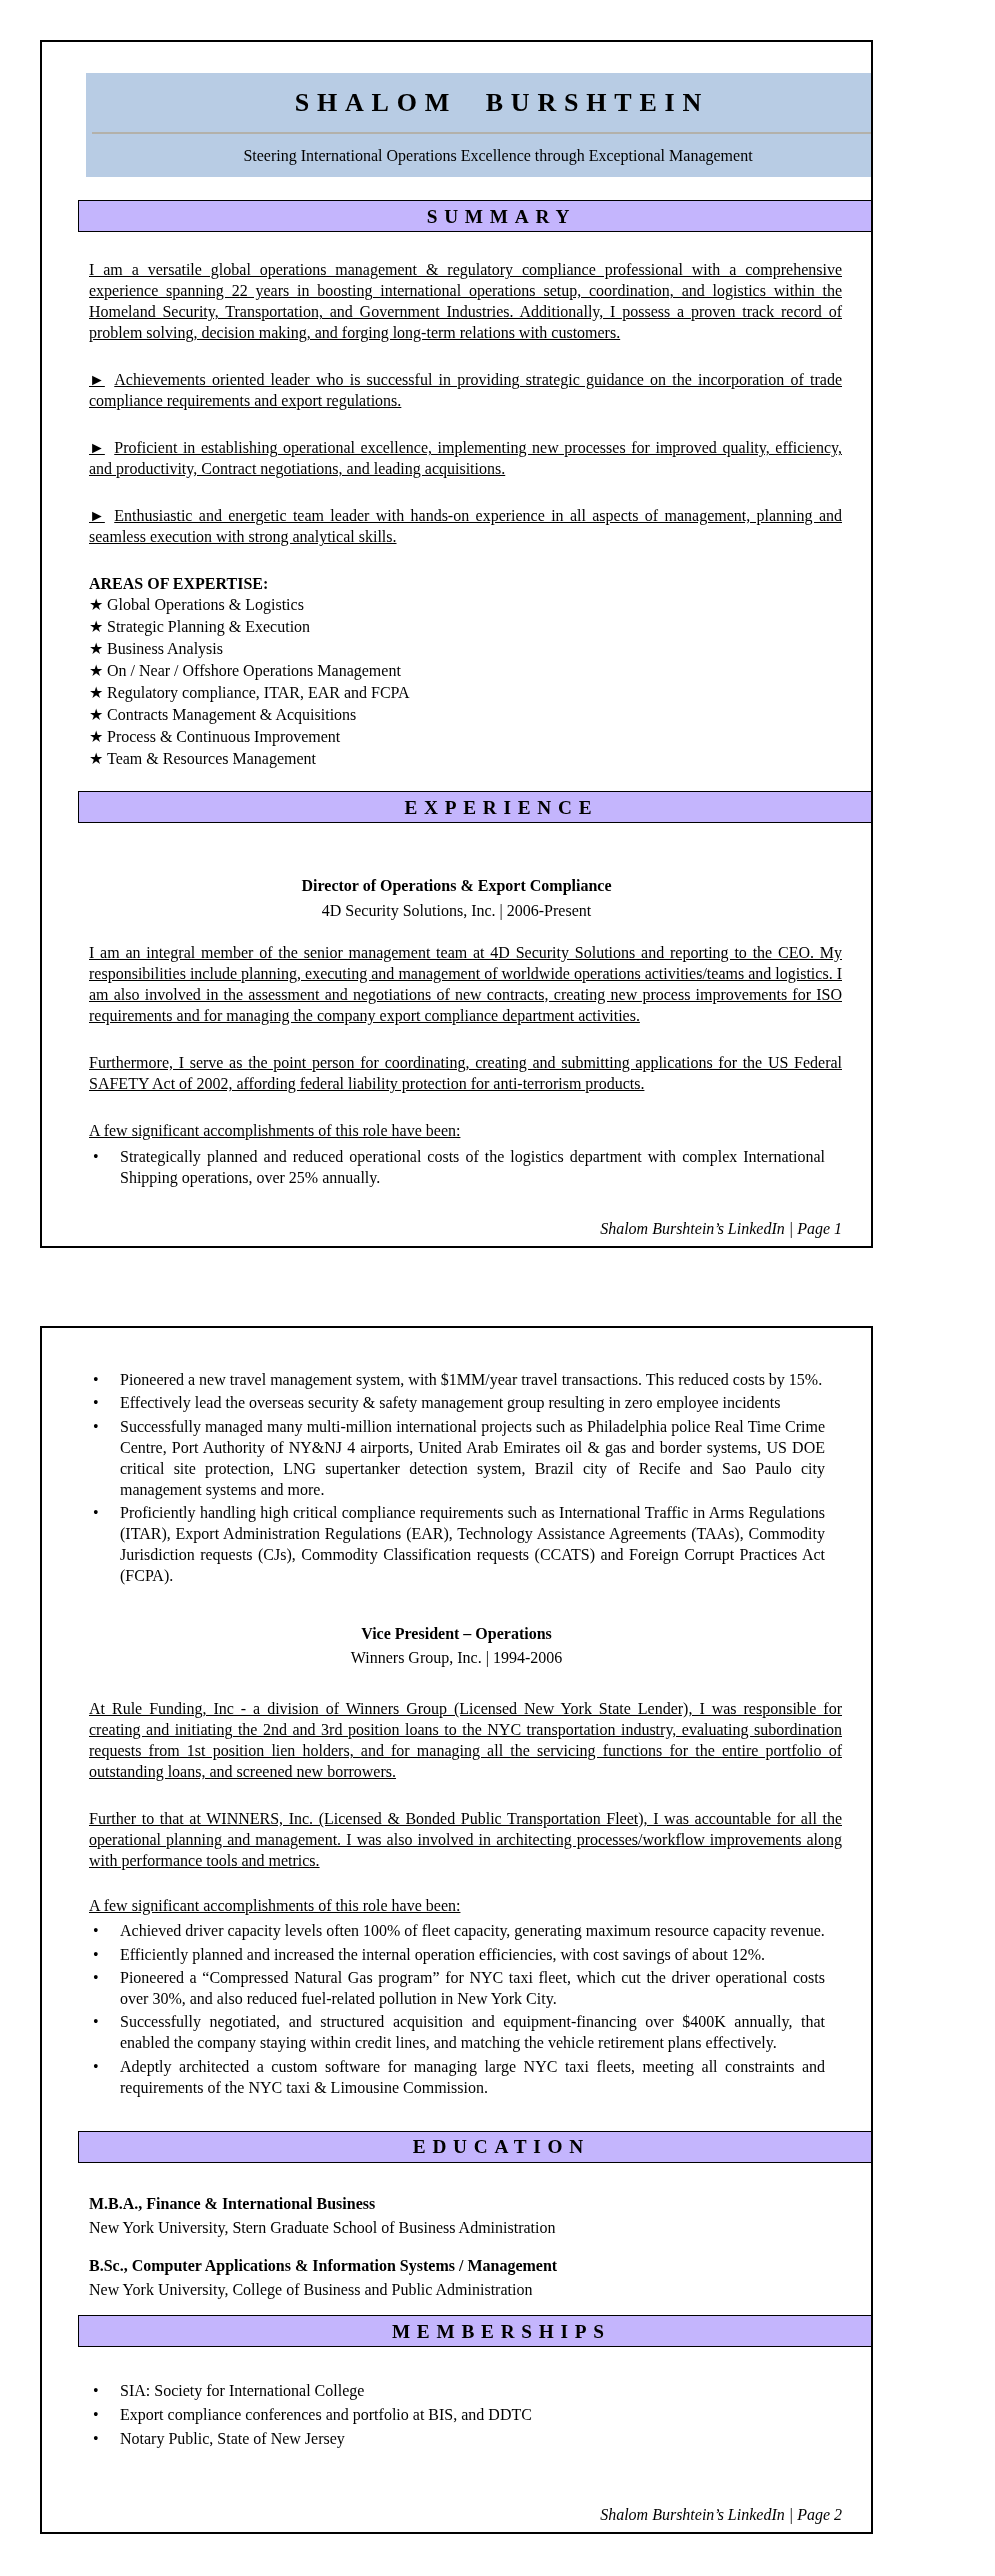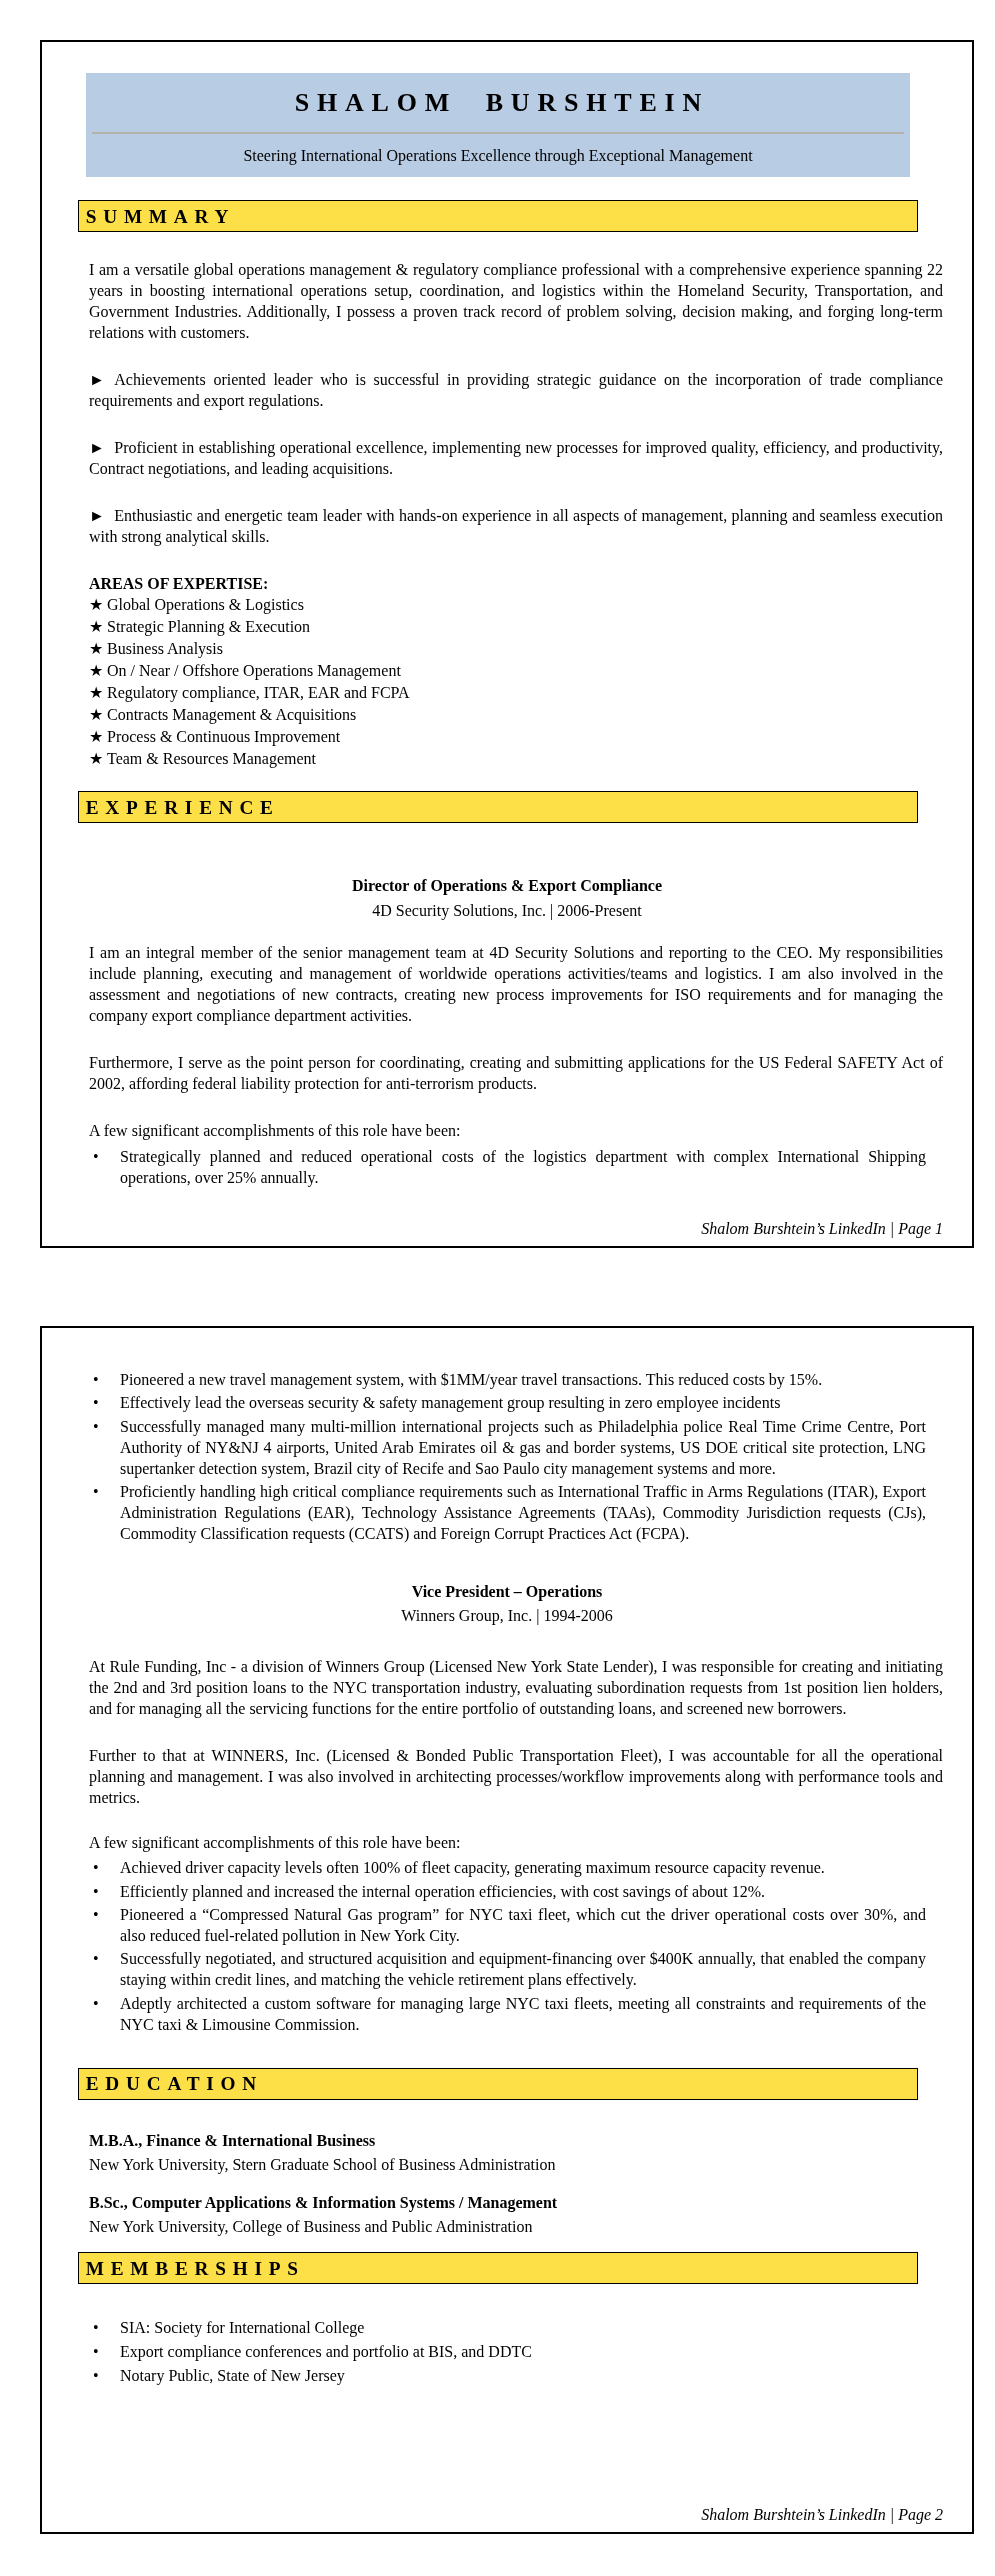--- a/index.html
+++ b/index.html
@@ -3,21 +3,21 @@
 <meta charset="utf-8">
 <style>
   html, body { margin:0; padding:0; background:#ffffff; }
   body {
     width:995px; height:2576px;
     font-family:"Liberation Serif","DejaVu Serif",serif;
     color:#000;
   }
   .page {
     position:relative; box-sizing:border-box;
-    width:934px; height:1208px;
+    width:833px; height:1208px;
     margin-left:40px;
     border:2.3px solid #000;
     background:#fff;
     font-size:16px; line-height:21px;
     overflow:hidden;
   }
   #page1 { margin-top:40px; }
   #page2 { margin-top:78px; }
 
   
@@ -30,31 +30,31 @@
     font-size:26px; font-weight:bold;
     letter-spacing:0.30em; word-spacing:0.55em; text-indent:0.30em;
   }
   .banner-divider { height:1.8px; background:#b3b1aa; margin:0 5.9px; }
   .tag-area { flex:1; display:flex; align-items:center; justify-content:center; }
   .tagline { font-size:16px; }
 
   
   .secbox {
     box-sizing:border-box; margin-left:36px; width:840px; height:32px;
-    border:1.8px solid #000; background:#fde047;
-    display:flex; align-items:center; 
+    border:1.8px solid #000; background:#c4b5fd;
+    display:flex; align-items:center; justify-content:center;
   }
   .sectitle { font-size:19.3px; font-weight:bold; letter-spacing:0.35em; text-indent:0.35em; }
   #summary-box    { margin-top:23.4px; }
   #experience-box { margin-top:21px; }
   #education-box  { margin-top:33px; }
   #memberships-box{ margin-top:15px; }
 
   
-  .para { margin:26px 29px 0 47px; text-align:justify; }
+  .para { margin:26px 29px 0 47px; text-align:justify;text-decoration:underline; }
   #intro { margin-top:27px; }
   .mk-arrow { margin-right:9.4px; }
 
   .exp-heading { margin:26px 46px 0 47px; font-weight:bold; }
   .xrow { margin:0 46px 0 47px; line-height:22px; }
   .xrow:first-of-type { margin-top:1.8px; }
   .mk-star { display:inline-block; width:18px; }
 
   .role-title { margin-top:52px; text-align:center; font-weight:bold; }
   .role-company { margin-top:3.5px; text-align:center; }

